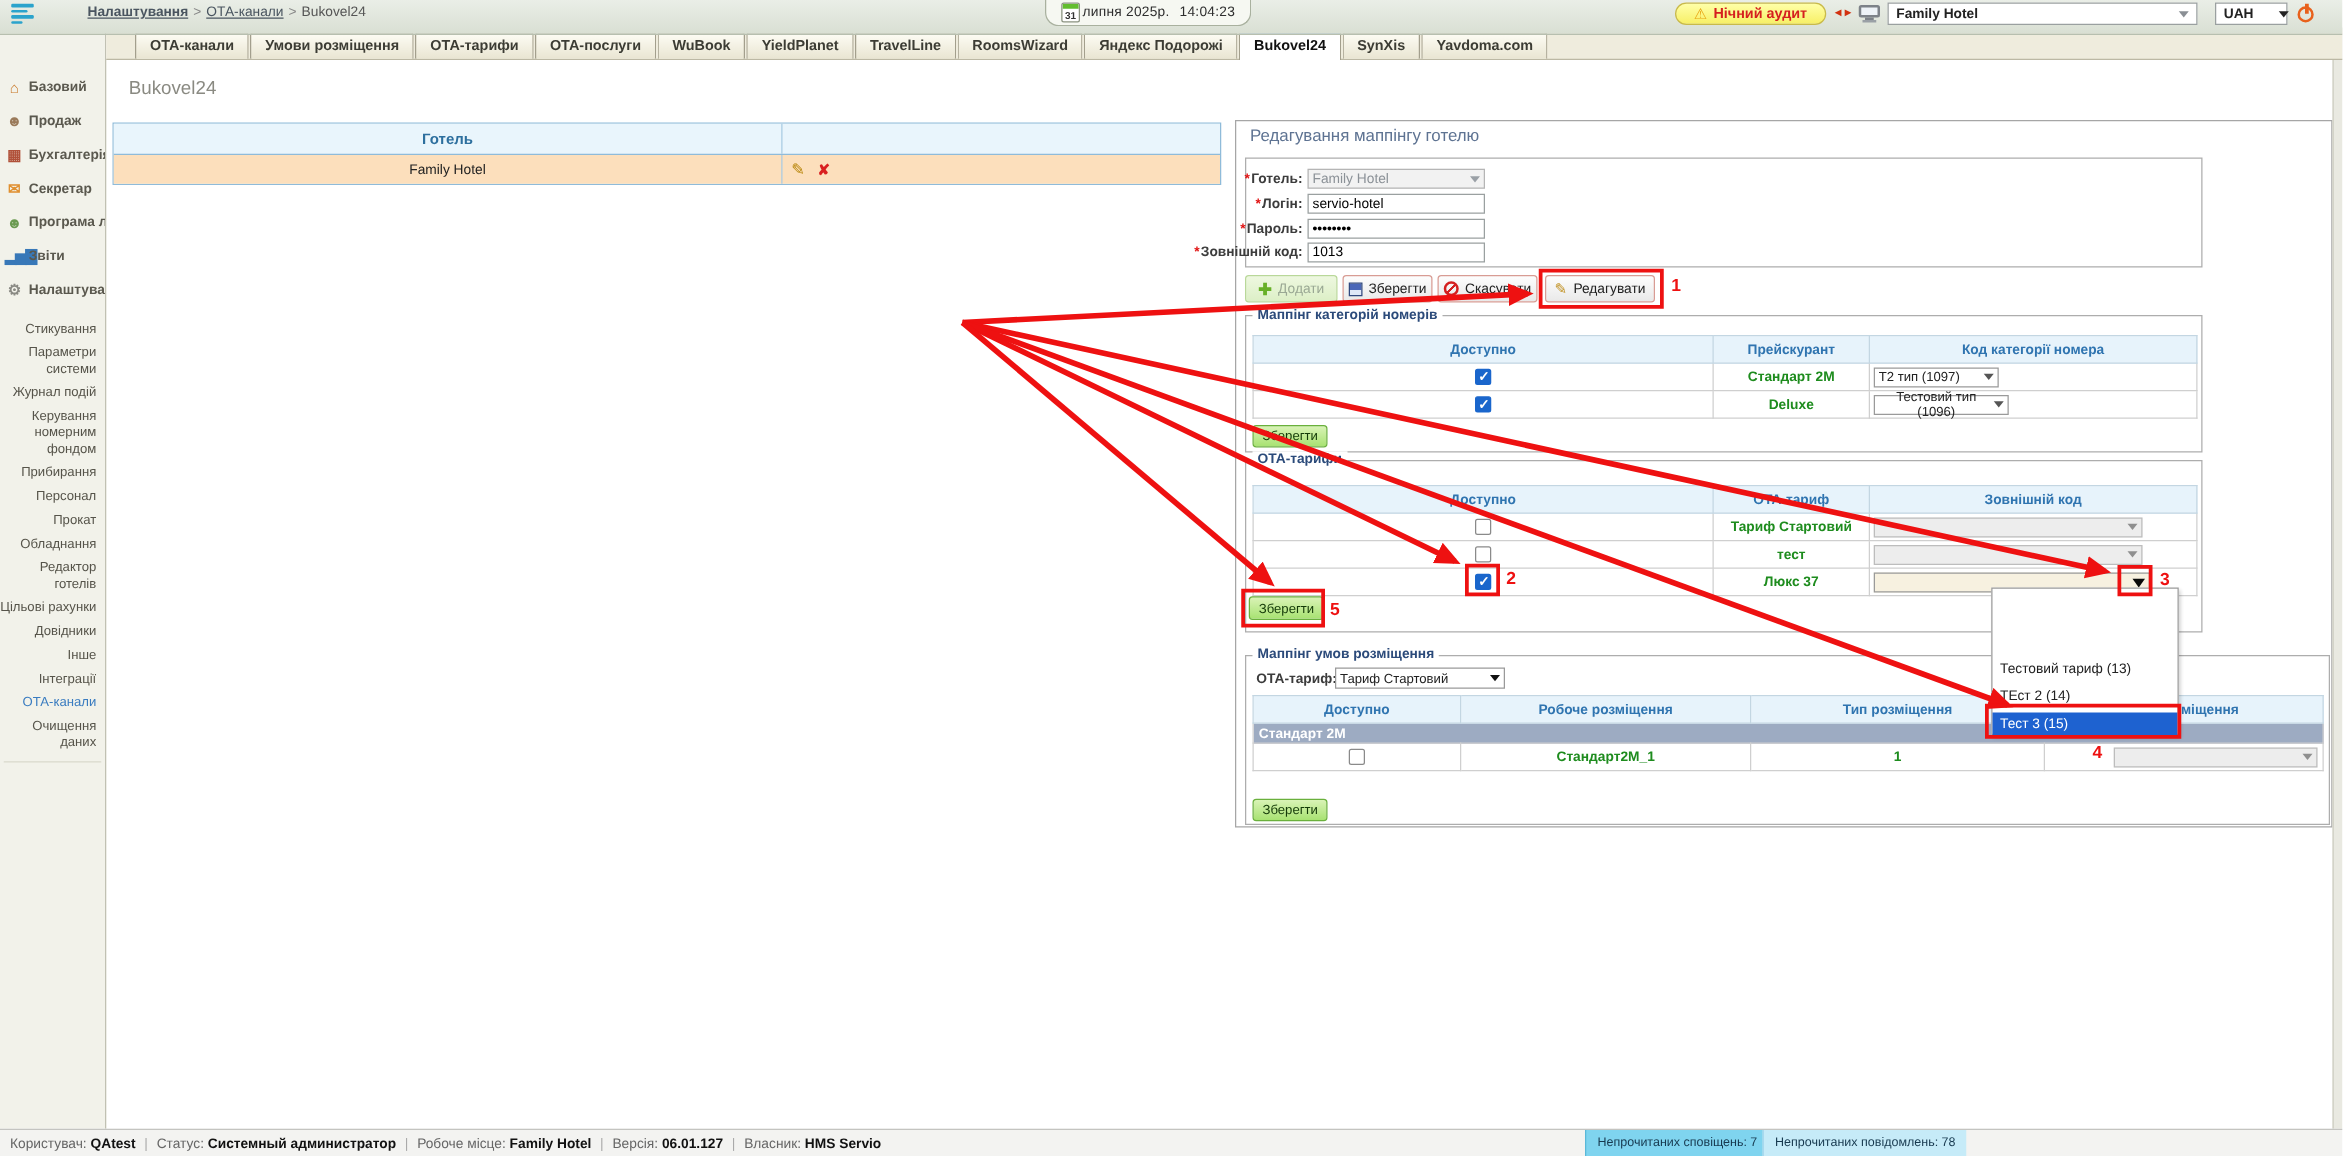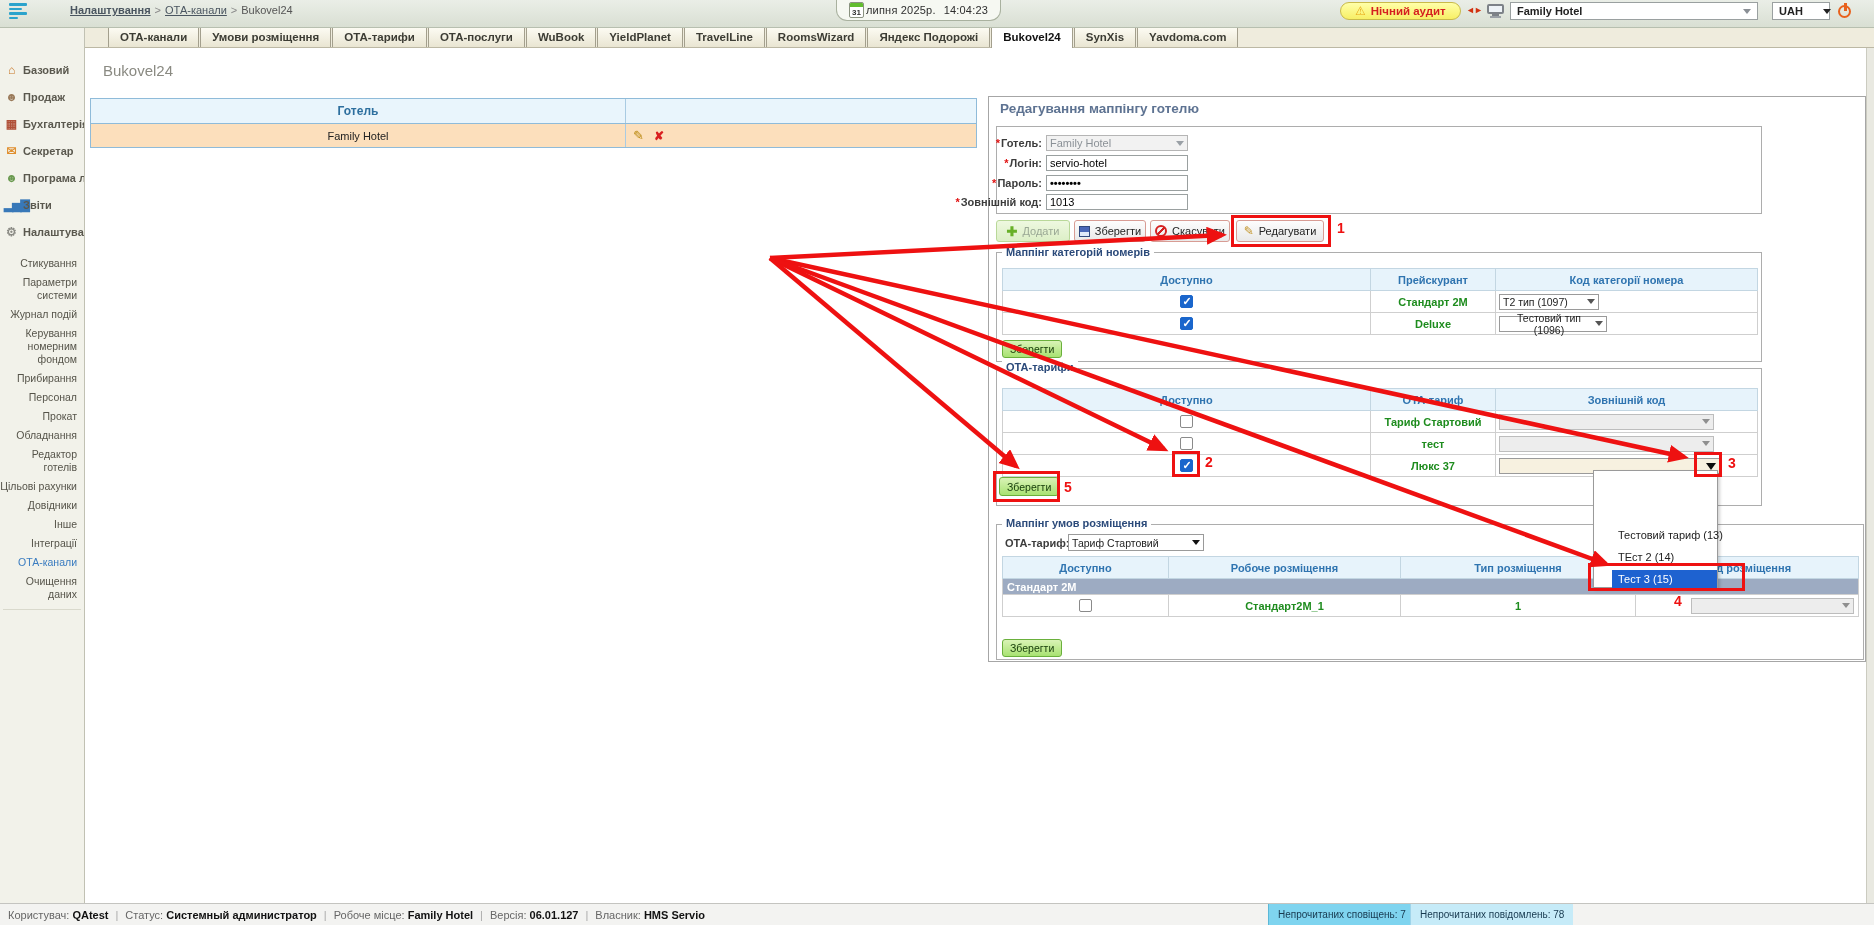--- a/index.html
+++ b/index.html
@@ -76,21 +76,21 @@
   .htable .drow { display:flex; height:23px; background:#fcdfbc; }
   .hc1 { width:535px; border-right:1px solid #a9cbe2; display:flex; align-items:center; justify-content:center; }
   .hc2 { flex:1; display:flex; align-items:center; gap:10px; padding-left:7px; }
   .htable .hrow .hc1 { font-weight:bold; color:#2d6f9e; font-size:12px; }
   .icon-pencil { color:#b8860b; font-size:13px; cursor:pointer; }
   .icon-cross { color:#d92020; font-weight:bold; font-size:12px; cursor:pointer; }
 
   
   .panel { position:absolute; left:988px; top:96px; width:878px; height:566px;
     border:1px solid #a6a6a6; background:#fff; }
-  .ptitle { position:absolute; left:1000px; top:101px; font-size:13.5px; font-weight:bold; color:#5e7392; }
+  .ptitle { position:absolute; left:1000px; top:101px; font-size:13.5px; font-weight:normal; color:#5e7392; }
   .fset { position:absolute; border:1px solid #adadad; background:#fff; }
   .legend { position:absolute; background:#fff; padding:0 4px; font-weight:bold; color:#2b4a7a; z-index:2; }
   .flabel { position:absolute; width:142px; text-align:right; font-weight:bold; color:#3c3c3c; }
   .flabel .req { color:#e01010; margin-right:1px; }
   .finput { position:absolute; width:142px; height:16px; border:1px solid #9aa0a0; background:#fff;
     font-family:"Liberation Sans",sans-serif; font-size:11px; padding:0 3px; }
   .fselect { position:absolute; width:142px; height:16px; border:1px solid #b5b5b5; background:#f2f2f2;
     display:flex; align-items:center; padding:0 3px; color:#8b9197; }
   .fselect .car { margin-left:auto; border:4px solid transparent; border-top:5px solid #9aa0a6; margin-top:4px; }
 
@@ -122,22 +122,22 @@
   .sel .car { margin-left:auto; border:4px solid transparent; border-top:5px solid #555; margin-top:4px; }
   .sel.gray { background:#ededed; border-color:#bdbdbd; }
   .sel.gray .car { border-top-color:#8f8f8f; }
   .sel.open { background:#f7f1e0; border-color:#9a9a9a; }
   .sel.open .car { border:5px solid transparent; border-top:7px solid #0a0a0a; margin-top:6px; }
 
   .savebtn { position:absolute; height:18px; padding:0 7px; display:flex; align-items:center;
     background:linear-gradient(#d9f3b6,#a8e272); border:1px solid #6ab03c; border-radius:3px;
     font-size:10.5px; color:#143a08; cursor:pointer; }
 
-  .ddpanel { position:absolute; left:1593px; top:470px; width:125px; height:118px;
-    background:#fff; border:1px solid #9a9a9a; box-shadow:2px 2px 3px rgba(0,0,0,.18); z-index:30;padding-left:18px; }
+  .ddpanel { position:absolute; left:1593px; top:470px; width:150px; height:118px;
+    background:#fff; border:1px solid #9a9a9a; box-shadow:2px 2px 3px rgba(0,0,0,.18); z-index:30; }
   .ddpanel .blank { height:52px; }
   .ddopt { height:19px; line-height:19px; padding-left:6px; margin-top:3px; cursor:pointer; white-space:nowrap; }
   .ddopt.sel-opt { background:#1e62d0; color:#fff; }
 
   
   .rbox { position:absolute; border:3px solid #ee1111; z-index:50; pointer-events:none; }
   .rlab { position:absolute; color:#ee1111; font-weight:bold; font-size:14px; z-index:51; pointer-events:none; }
   #arrows { position:absolute; left:0; top:0; z-index:48; pointer-events:none; }
 
   

